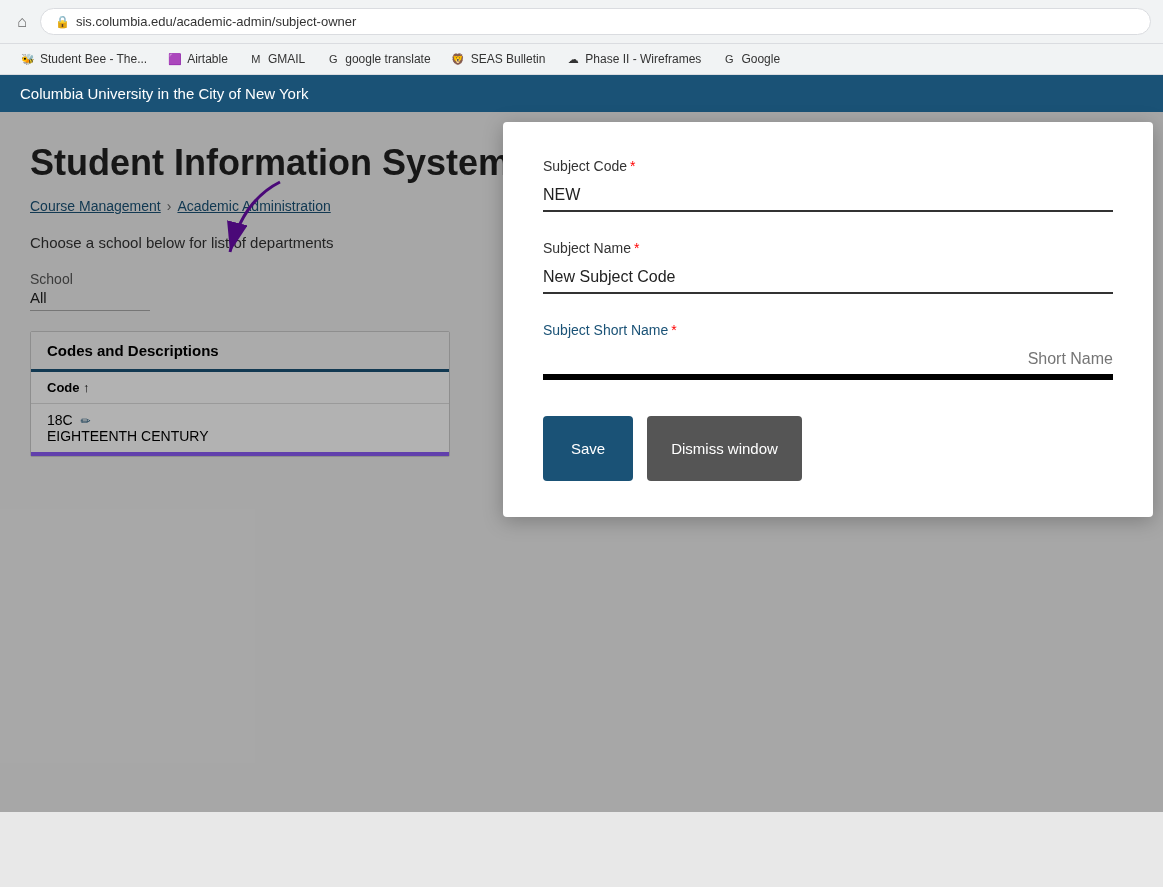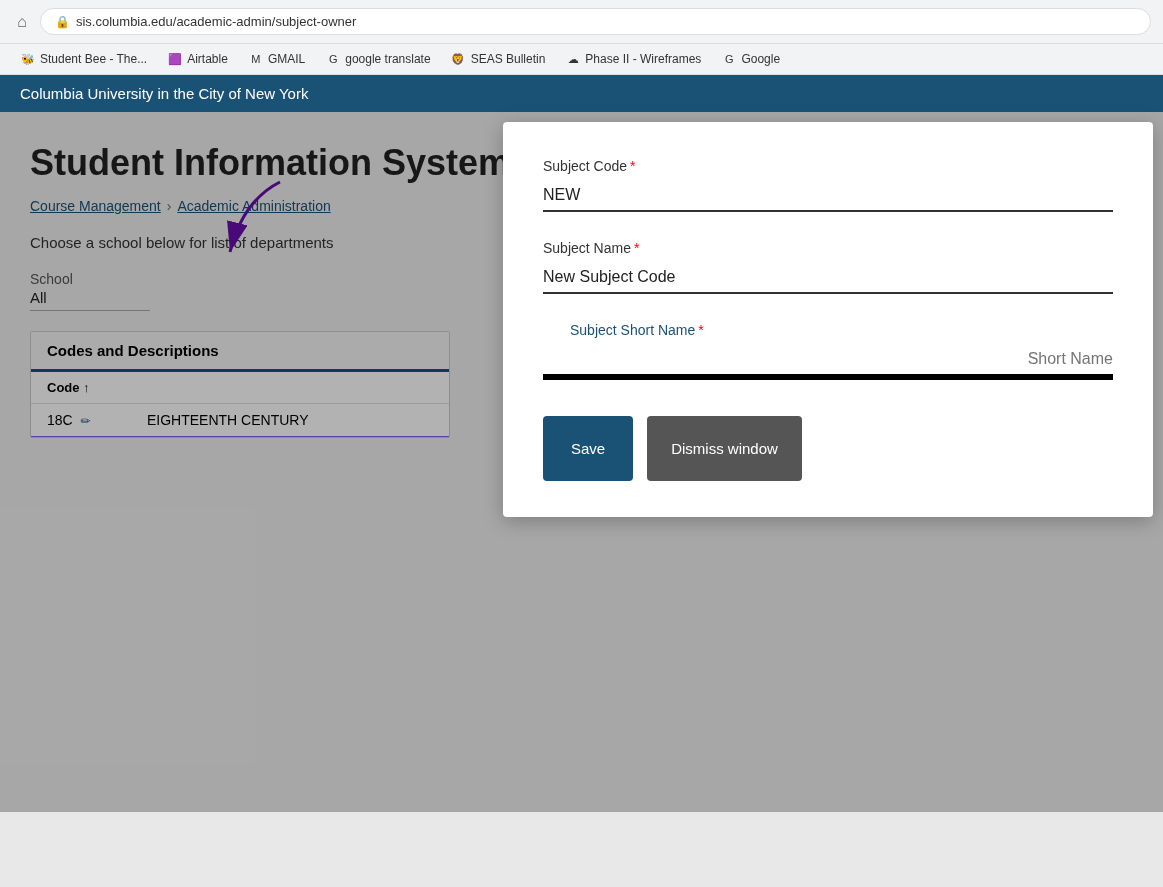--- a/index.html
+++ b/index.html
@@ -150,22 +150,23 @@
       display: flex;
       padding: 8px 16px;
       border-bottom: 1px solid #ddd;
       font-size: 13px;
       font-weight: bold;
     }
     .col-code { width: 100px; }
     .codes-row {
       display: flex;
       padding: 8px 16px;
-      border-bottom: 1px solid #8b5cf6;
+      border-bottom: 4px solid #8b5cf6;
       font-size: 14px;
+      flex-direction: column;
     }
     .edit-icon { color: #1a5276; font-size: 12px; margin-left: 4px; cursor: pointer; }
 
     
     .arrow-annotation {
       position: absolute;
       top: 60px;
       left: 200px;
       pointer-events: none;
     }
@@ -207,21 +208,20 @@
       color: #333;
       margin-bottom: 6px;
       display: block;
     }
     .form-label .required {
       color: red;
       margin-left: 3px;
     }
     .form-label.active {
       color: #1a5276;
-      margin-left: 27px;
     }
 
     .form-input {
       width: 100%;
       border: none;
       border-bottom: 2px solid #333;
       padding: 6px 0;
       font-size: 16px;
       outline: none;
       background: transparent;

